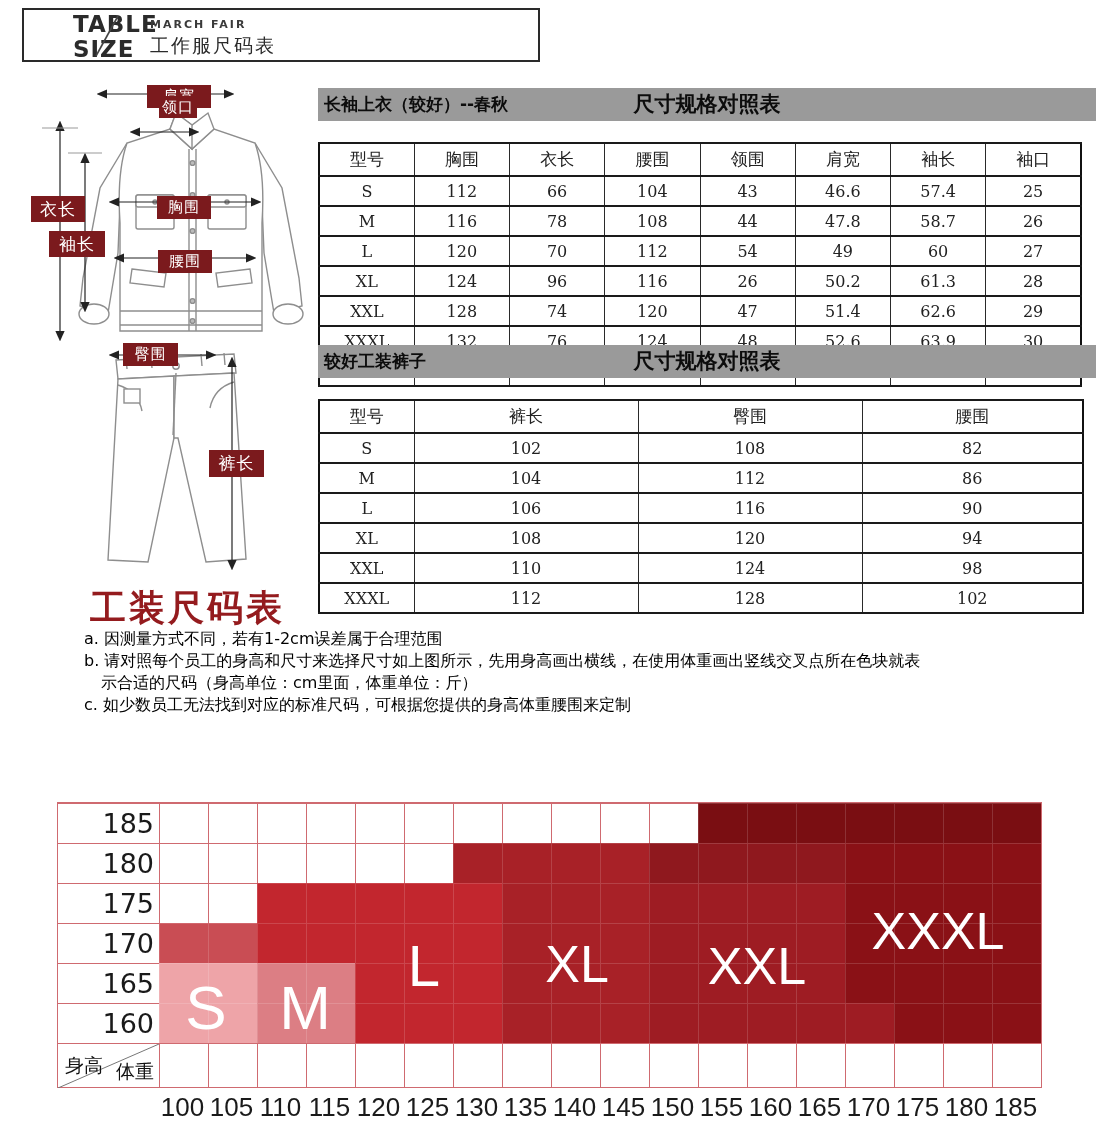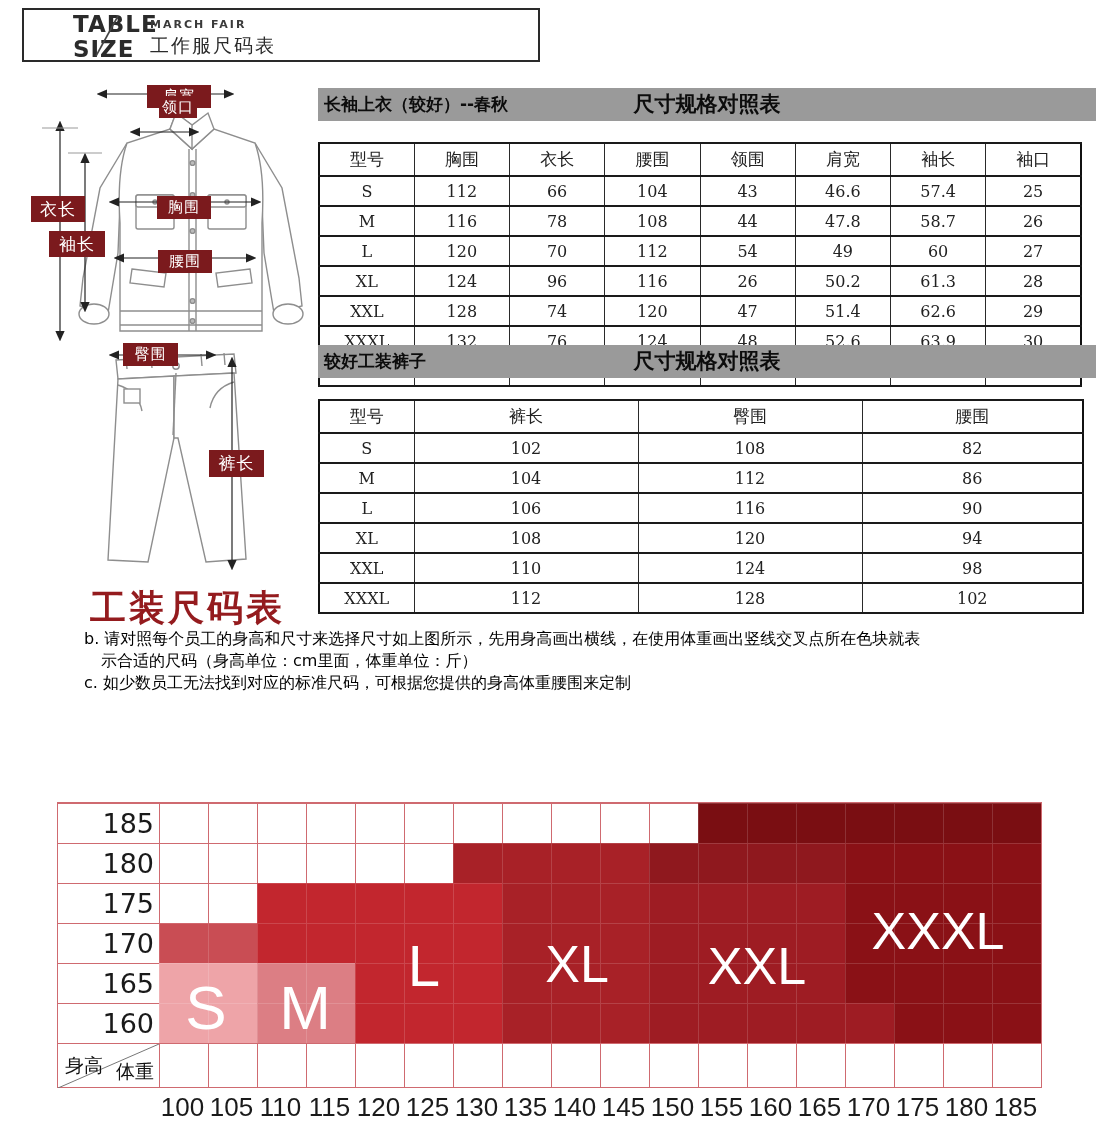--- a/index.html
+++ b/index.html
@@ -290,20 +290,21 @@
           <td>112</td>
           <td>128</td>
           <td>102</td>
         </tr>
       </tbody>
   </table>
 
   <div class="sec-title">工装尺码表</div>
   <div class="notes">
     <div id="note-lines">
+        <div class="nl">a. 因测量方式不同，若有1-2cm误差属于合理范围</div>
         <div class="nl">b. 请对照每个员工的身高和尺寸来选择尺寸如上图所示，先用身高画出横线，在使用体重画出竖线交叉点所在色块就表</div>
         <div class="nl indent">示合适的尺码（身高单位：cm里面，体重单位：斤）</div>
         <div class="nl">c. 如少数员工无法找到对应的标准尺码，可根据您提供的身高体重腰围来定制</div>
       </div>
   </div>
 
   <div class="chart" id="size-chart">
       <div class="chart-row">
         <div class="row-label" style="width: 101px; height: 40px; border-top: 1px solid rgb(207, 106, 112);">185</div>
         <div class="c-cell" style="width: 49px; height: 40px; background: rgb(255, 255, 255); border-left: 1px solid rgb(207, 106, 112); border-top: 1px solid rgb(207, 106, 112);"></div>

